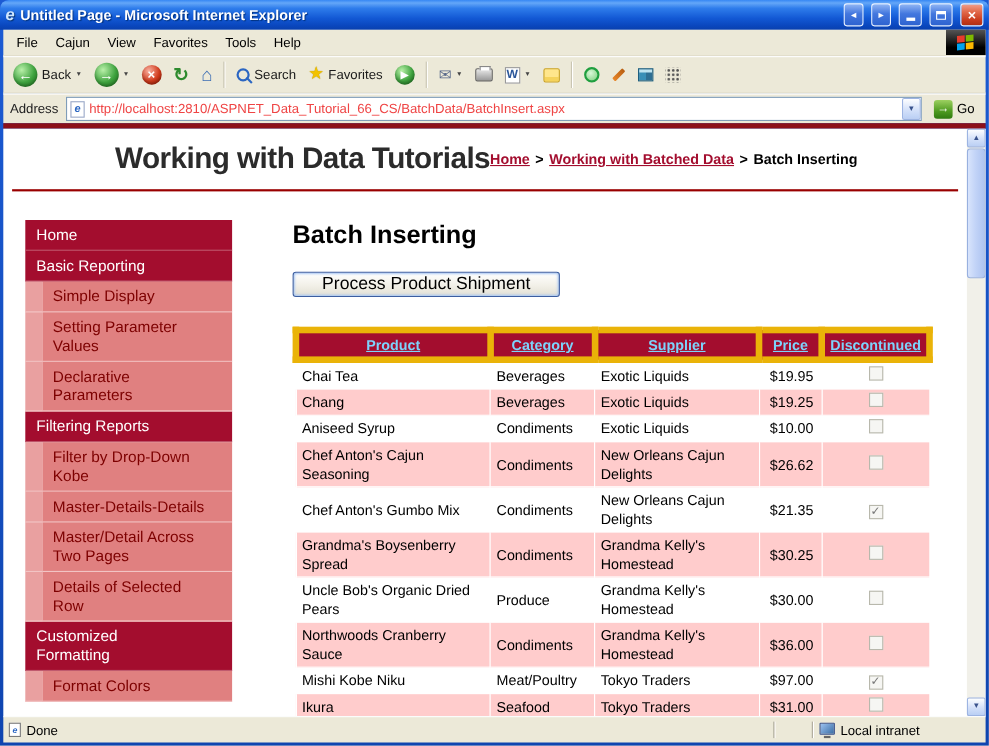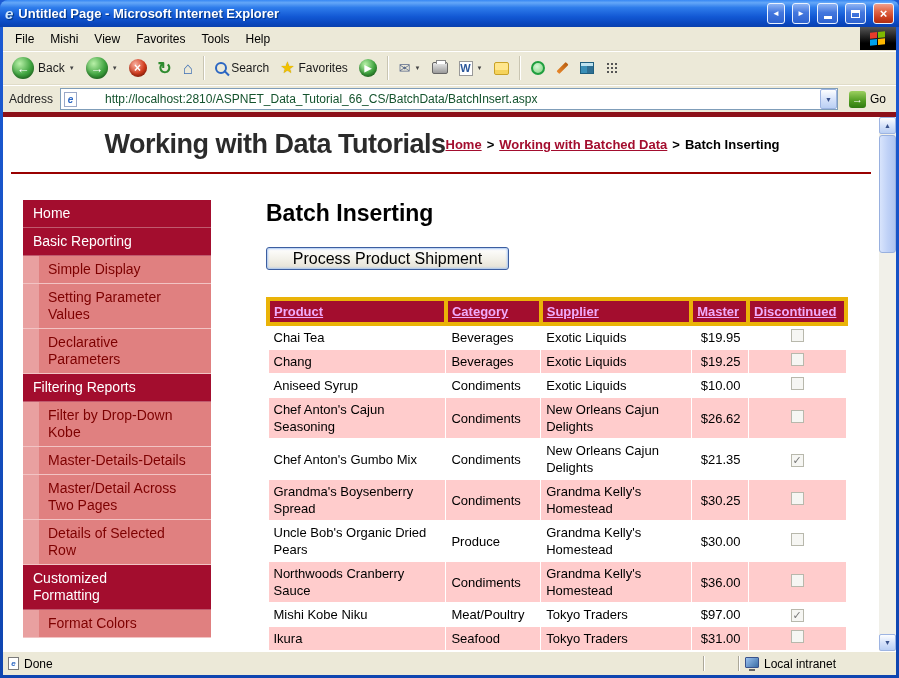--- a/index.html
+++ b/index.html
@@ -50,21 +50,21 @@
   .msgr{width:14px;height:14px;border:2px solid #1F9F3F;border-radius:50%;background:radial-gradient(circle at 40% 35%,#D8F8D8,#7CCF7C);}
   .pencil{width:13px;height:4px;background:linear-gradient(90deg,#E8872A,#B85E10);transform:rotate(-45deg);border-radius:1px;}
   .books{width:14px;height:12px;background:linear-gradient(90deg,#3A8FB7 50%,#2F6F93 50%);border:1px solid #1F5F7F;box-shadow:inset 0 3px 0 #BFE3F0;}
   .dotgrid{width:14px;height:14px;background-image:radial-gradient(#555 1px,transparent 1.3px);background-size:4px 4px;background-position:1px 1px;}
 
   
   .addressbar{flex:0 0 27px;display:flex;align-items:center;background:#ECE9D8;padding:2px 4px;gap:5px;border-top:1px solid #FFF;}
   .addr-label{font-size:12px;padding:0 2px;color:#222;}
   .addr-input{flex:1;height:22px;background:#fff;border:1px solid #7F9DB9;display:flex;align-items:center;padding-left:3px;gap:4px;cursor:text;}
   .page-ic{width:13px;height:15px;background:#fff;border:1px solid #9AA8C8;display:flex;align-items:center;justify-content:center;font-size:10px;font-style:italic;font-weight:bold;color:#2B66C2;flex:0 0 auto;}
-  .addr-text{flex:1;font-size:12px;white-space:nowrap;overflow:hidden;color:#14532d;margin-left:24px;}
+  .addr-text{flex:1;font-size:12px;white-space:nowrap;overflow:hidden;color:#ef4444;}
   .addr-drop,.sb-btn{display:flex;align-items:center;justify-content:center;font-size:7px;color:#39528C;
     background:linear-gradient(180deg,#FDFEFF,#D7E3FA 50%,#BACFF4);border:1px solid #9DB4E2;border-radius:2px;cursor:pointer;}
   .addr-drop{width:17px;height:20px;}
   .go-btn{display:flex;align-items:center;gap:4px;padding:0 6px;font-size:12px;cursor:pointer;}
   .go-ic{width:17px;height:17px;border-radius:3px;background:linear-gradient(180deg,#9CD060,#4E9A20 60%,#2F7A10);color:#fff;display:flex;align-items:center;justify-content:center;font-size:11px;font-weight:bold;}
 
   .redline{flex:0 0 5px;background:#8C1019;}
 
   
   .viewport{flex:1;display:flex;background:#fff;overflow:hidden;min-height:0;}
@@ -84,21 +84,21 @@
   .sidebar .sub .strip{flex:0 0 16px;background:#E9A0A0;border-bottom:1px solid #F2C4C4;}
   .sidebar .sub .sub-label{flex:1;background:#E08080;color:#7D0000;padding:5px 24px 5px 9px;border-bottom:1px solid #F2C4C4;line-height:17px;}
 
   
   .main{margin-left:55px;width:582px;}
   .main h2{font-size:23px;margin:0 0 20px;color:#000;font-weight:bold;}
   .process-btn{display:block;width:243px;height:23px;margin:0 0 27px;font-family:"Liberation Sans",sans-serif;font-size:16px;color:#000;
     background:linear-gradient(180deg,#FFFFFF,#F2F0E8 55%,#E3E0D4);border:1px solid #3C5EA0;border-radius:3px;
     box-shadow:inset 0 0 2px 1px #A9C7F2;cursor:pointer;}
   table.grid{border-collapse:collapse;width:582px;font-size:13px;}
-  .grid th{background:#A30D2E;color:#f0abfc;font-weight:bold;padding:3px 4px;border:4px solid #eab308;text-align:left;}
+  .grid th{background:#A30D2E;color:#7dd3fc;font-weight:bold;padding:3px 4px;border:6px solid #eab308;text-align:center;}
   .grid th .th-link{text-decoration:underline;cursor:pointer;}
   .grid td{padding:3px 5px;border:1px solid #fff;vertical-align:middle;line-height:17px;color:#000;}
   .grid tbody tr.alt td{background:#FFCCCC;margin-left:32px;}
   .grid td.price{text-align:right;padding-right:7px;}
   .grid td.disc{text-align:center;}
   .c-product{width:180px;}.c-category{width:95px;}.c-supplier{width:152px;}.c-price{width:57px;}.c-disc{width:98px;}
   .checkbox{display:inline-block;width:13px;height:13px;background:#F6F6F3;border:1px solid #B8B8AC;font-size:11px;line-height:11px;color:#777;text-align:center;}
   .pager{background:#D6D6D6;text-align:right;padding:4px 8px;border:1px solid #fff;}
   .pg-link{color:#B00000;text-decoration:underline;margin-left:7px;cursor:pointer;}
   .pg-current{color:#000;margin-left:7px;}
@@ -140,21 +140,21 @@
         <span class="max-glyph"></span>
       </div>
     <div class="wbtn close">
         <span>×</span>
       </div>
   </div>
 
   <div class="menubar">
     <div class="menu-items">
         <span class="menu-item">File</span>
-        <span class="menu-item">Mishi</span>
+        <span class="menu-item">Cajun</span>
         <span class="menu-item">View</span>
         <span class="menu-item">Favorites</span>
         <span class="menu-item">Tools</span>
         <span class="menu-item">Help</span>
       </div>
     <div class="win-flag">
       <span class="flag">
           <span></span>
           <span></span>
           <span></span>
@@ -289,21 +289,21 @@
           </ul>
         <div class="main">
           <h2>Batch Inserting</h2>
           <button class="process-btn">Process Product Shipment</button>
           <table class="grid">
             <thead>
                 <tr>
                   <th class="c-product"><span class="th-link">Product</span></th>
                   <th class="c-category"><span class="th-link">Category</span></th>
                   <th class="c-supplier"><span class="th-link">Supplier</span></th>
-                  <th class="c-price"><span class="th-link">Master</span></th>
+                  <th class="c-price"><span class="th-link">Price</span></th>
                   <th class="c-disc"><span class="th-link">Discontinued</span></th>
                 </tr>
               </thead>
             <tbody>
                 <tr>
                   <td>Chai Tea</td>
                   <td>Beverages</td>
                   <td>Exotic Liquids</td>
                   <td class="price">$19.95</td>
                   <td class="disc"><span class="checkbox"></span></td>

